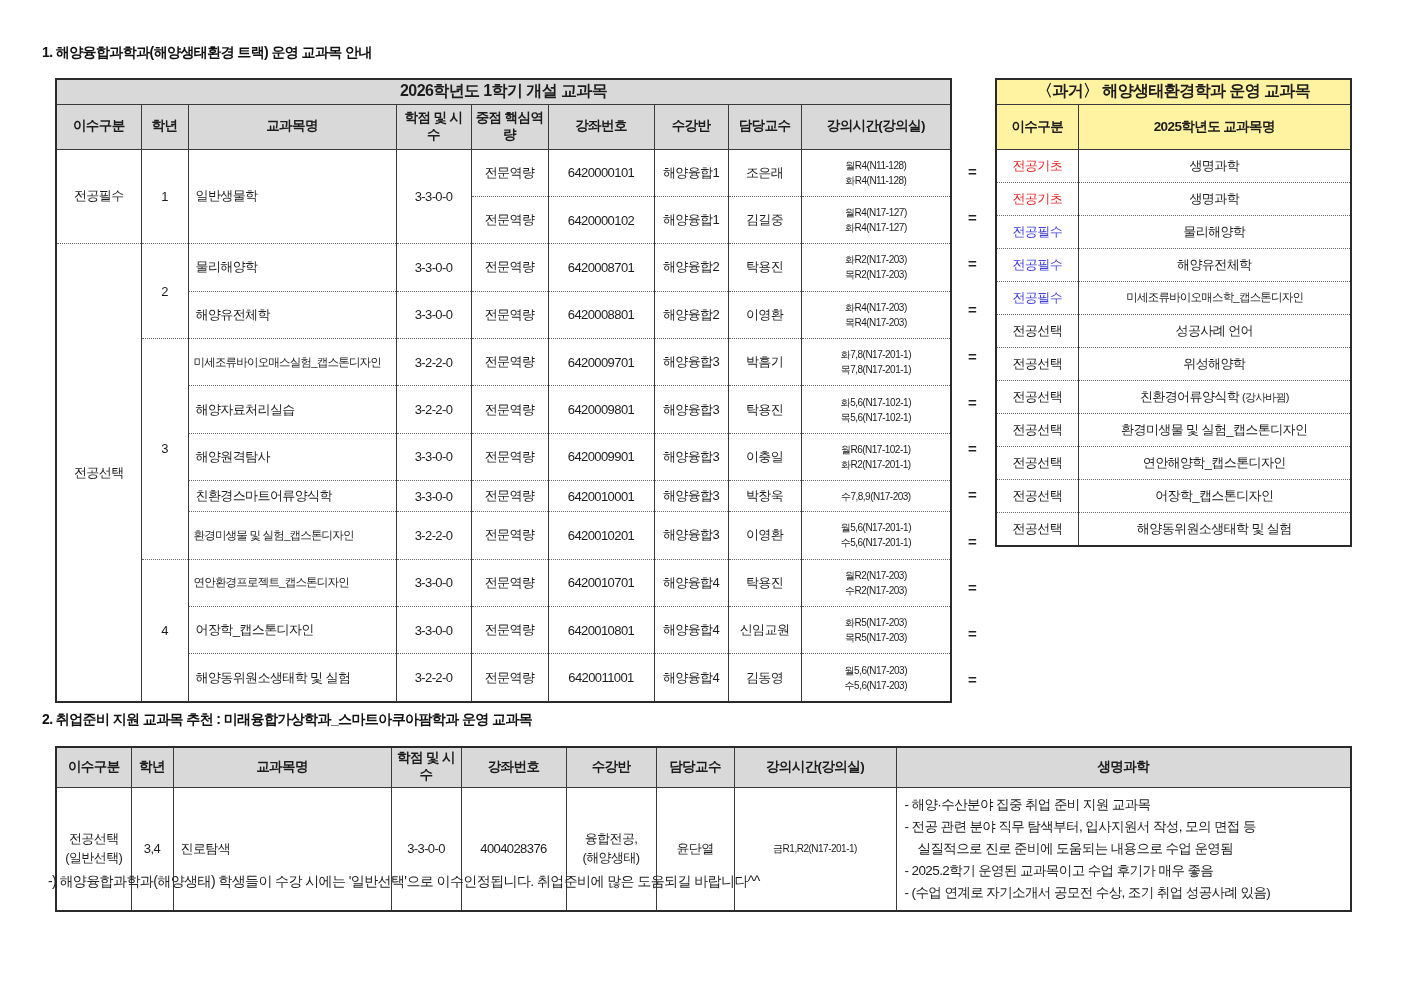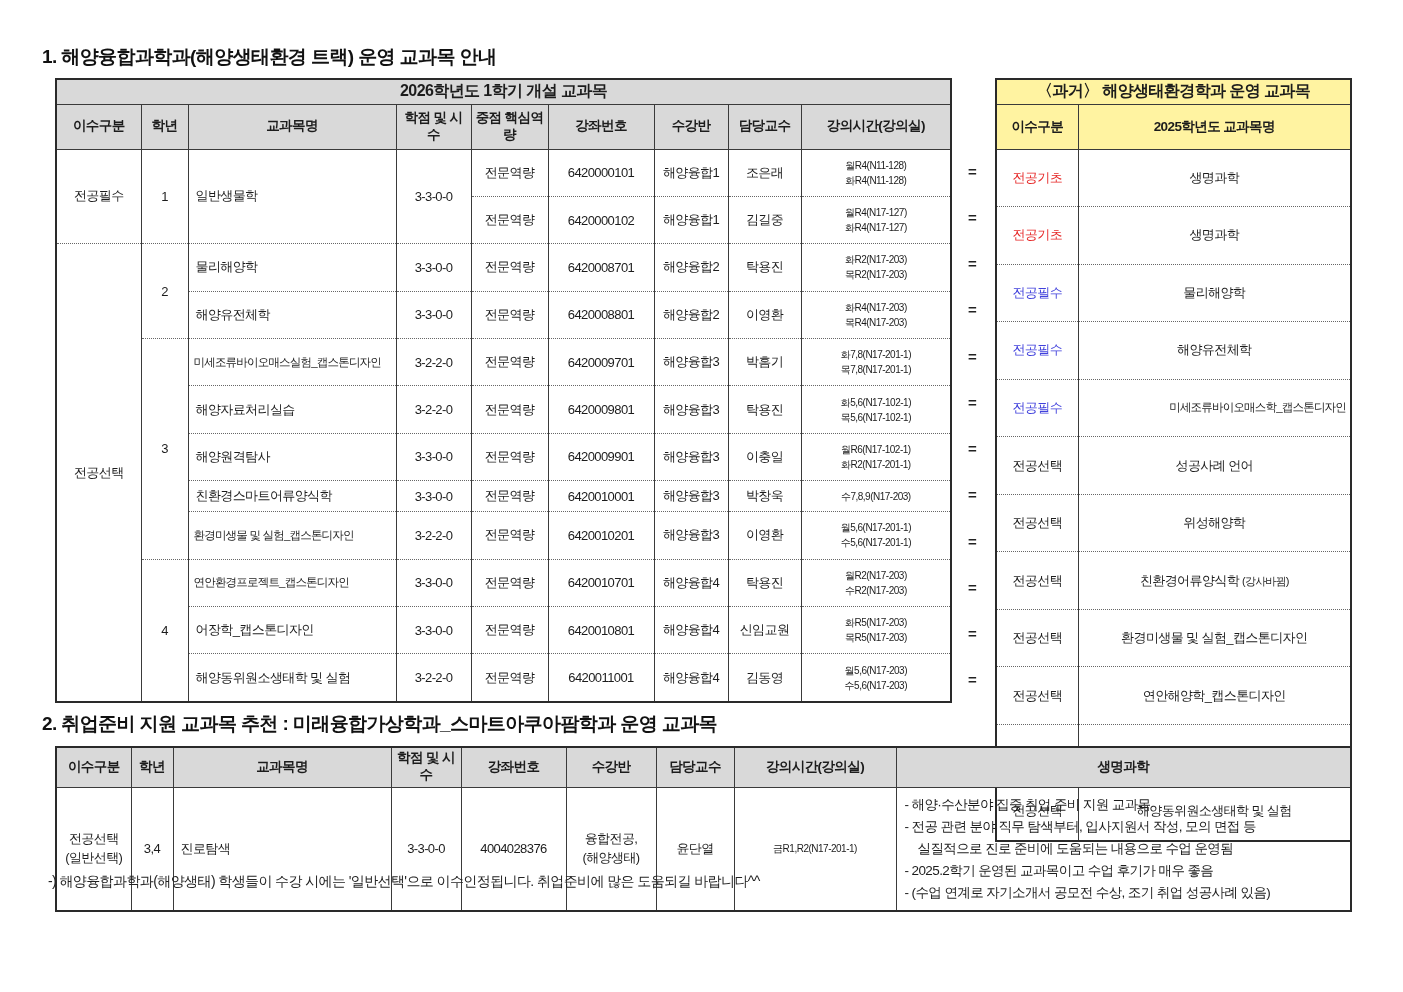--- a/index.html
+++ b/index.html
@@ -3,21 +3,21 @@
 <meta charset="utf-8">
 <style>
   * { box-sizing: border-box; margin: 0; padding: 0; }
   html, body { background: #ffffff; }
   body {
     width: 1403px; height: 992px; position: relative;
     font-family: "Liberation Sans", sans-serif;
     color: #1c1c1c;
   }
   .sec-title {
-    position: absolute; font-weight: bold; font-size: 19px;
+    position: absolute; font-weight: bold; font-size: 14px;
     letter-spacing: -0.6px; color: #111;
   }
   #title1 { left: 42px; top: 44px; }
   #title2 { left: 42px; top: 711px; }
 
   table { border-collapse: collapse; table-layout: fixed; }
   td { border-left: 1px solid #3a3a3a; border-right: 1px solid #3a3a3a;
        font-size: 13px; text-align: center; vertical-align: middle;
        padding: 2px 4px; letter-spacing: -0.6px; overflow: hidden; }
 
@@ -36,21 +36,21 @@
   td.sm { font-size: 11.5px; letter-spacing: -0.8px; padding-left: 5px; }
   td.schedule { font-size: 10px; line-height: 1.5; letter-spacing: -0.5px; }
 
   
   #equalsCol { position: absolute; left: 950px; top: 148px; width: 45px; height: 555px;
     display: flex; flex-direction: column; }
   #equalsCol .eq { flex: 1; display: flex; align-items: center; justify-content: center;
     font-weight: bold; font-size: 15px; color: #222; }
 
   
-  #tablePast { position: absolute; left: 995px; top: 78px; width: 355px; height: 764px;
+  #tablePast { position: absolute; left: 995px; top: 78px; width: 355px; height: 469px;
     border: 2px solid #2a2a2a; }
   #tablePast .title-row td { background: #fff3a1; }
   #tablePast .head-row td { background: #fff3a1; font-weight: bold; font-size: 13.5px;
     height: 45px; border-bottom: 1px solid #3a3a3a; }
   #tablePast tr.data td { border-top: 1px dotted #666; }
   #tablePast tr.first-data td { border-top: 1px solid #3a3a3a; }
   .cat-red { color: #e62929; }
   .cat-blue { color: #4141dc; }
   .note { font-size: 11px; letter-spacing: -0.8px; }
 
@@ -288,21 +288,21 @@
   <tr class="data">
     <td class="cat-blue">전공필수</td>
     <td>물리해양학</td>
   </tr>
   <tr class="data">
     <td class="cat-blue">전공필수</td>
     <td>해양유전체학</td>
   </tr>
   <tr class="data">
     <td class="cat-blue">전공필수</td>
-    <td class="sm" style="text-align:right;">미세조류바이오매스학_캡스톤디자인</td>
+    <td class="sm" style="text-align:center;">미세조류바이오매스학_캡스톤디자인</td>
   </tr>
   <tr class="data">
     <td>전공선택</td>
     <td>성공사례 언어</td>
   </tr>
   <tr class="data">
     <td>전공선택</td>
     <td>위성해양학</td>
   </tr>
   <tr class="data">

